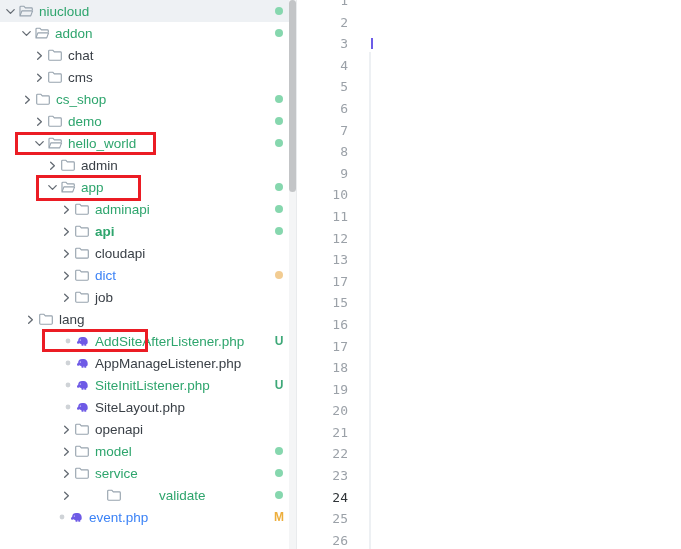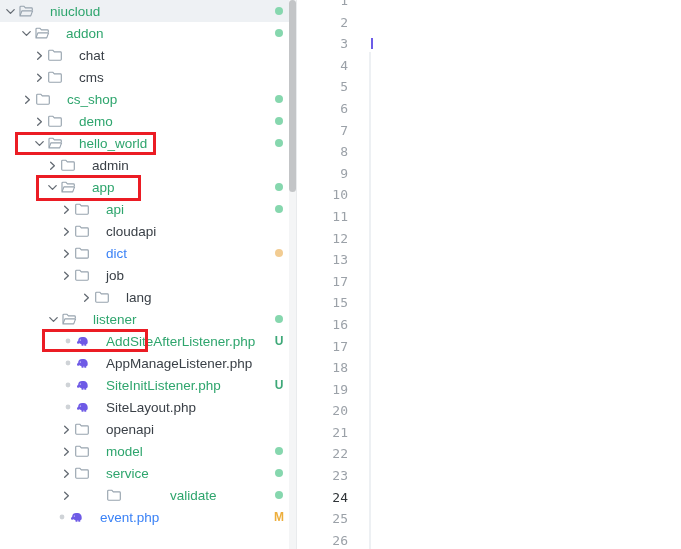--- a/index.html
+++ b/index.html
@@ -17,21 +17,21 @@
   .tree { position: absolute; left: 0; top: 0; width: 296px; }
   .row {
     position: relative; display: flex; align-items: center;
     height: 22px; width: 296px; font-size: 13.5px; cursor: pointer;
     white-space: nowrap;
   }
   .row.selected { background: #eef1f4; }
   .chev { width: 13px; height: 13px; flex: 0 0 13px; display:flex; align-items:center; justify-content:center; }
   .fico { width: 16px; height: 16px; flex: 0 0 16px; margin-left: 1px; display:flex; align-items:center; justify-content:center; }
   .bullet { width: 11px; height: 22px; flex: 0 0 11px; display:flex; align-items:center; justify-content:center; }
-  .lbl { margin-left: 16px; text-align: right; }
+  .lbl { margin-left: 5px; text-align: right; }
   .lbl.green  { color: #2ea56d; }
   .lbl.default{ color: #3a4047; }
   .lbl.orange { color: #3b82f6; }
   .badge {
     position: absolute; left: 270px; width: 18px; height: 22px;
     display: flex; align-items: center; justify-content: center;
   }
   .badge .dot { width: 8px; height: 8px; border-radius: 50%; }
   .badge .dot.green  { background: #86d7ae; }
   .badge .dot.orange { background: #f2cc92; }
@@ -213,20 +213,36 @@
           <span class="chev">
             <svg width="13" height="13" viewBox="0 0 14 13" xmlns="http://www.w3.org/2000/svg">
               <path d="M5 3l4 3.8-4 3.8" fill="none" stroke="#646b73" stroke-width="1.4" stroke-linecap="round" stroke-linejoin="round"></path>
             </svg>
           </span>
             <span class="fico">
             <svg width="16" height="16" viewBox="0 0 16 16" xmlns="http://www.w3.org/2000/svg">
               <path d="M1.7 4.1c0-.5.4-.9.9-.9h3.1l1.6 1.6h6.1c.5 0 .9.4.9.9v6.6c0 .5-.4.9-.9.9H2.6c-.5 0-.9-.4-.9-.9z" fill="none" stroke="#98a4af" stroke-width="1.15" stroke-linejoin="round"></path>
             </svg>
           </span>
+          <span class="lbl green">adminapi</span>
+          <span class="badge">
+            <span class="dot green"></span>
+          </span>
+        </div>
+        <div class="row" style="padding-left: 60px; font-weight: bold;">
+          <span class="chev">
+            <svg width="13" height="13" viewBox="0 0 14 13" xmlns="http://www.w3.org/2000/svg">
+              <path d="M5 3l4 3.8-4 3.8" fill="none" stroke="#646b73" stroke-width="1.4" stroke-linecap="round" stroke-linejoin="round"></path>
+            </svg>
+          </span>
+            <span class="fico">
+            <svg width="16" height="16" viewBox="0 0 16 16" xmlns="http://www.w3.org/2000/svg">
+              <path d="M1.7 4.1c0-.5.4-.9.9-.9h3.1l1.6 1.6h6.1c.5 0 .9.4.9.9v6.6c0 .5-.4.9-.9.9H2.6c-.5 0-.9-.4-.9-.9z" fill="none" stroke="#98a4af" stroke-width="1.15" stroke-linejoin="round"></path>
+            </svg>
+          </span>
           <span class="lbl green">api</span>
           <span class="badge">
             <span class="dot green"></span>
           </span>
         </div>
         <div class="row" style="padding-left: 60px;">
           <span class="chev">
             <svg width="13" height="13" viewBox="0 0 14 13" xmlns="http://www.w3.org/2000/svg">
               <path d="M5 3l4 3.8-4 3.8" fill="none" stroke="#646b73" stroke-width="1.4" stroke-linecap="round" stroke-linejoin="round"></path>
             </svg>
@@ -260,51 +276,32 @@
               <path d="M5 3l4 3.8-4 3.8" fill="none" stroke="#646b73" stroke-width="1.4" stroke-linecap="round" stroke-linejoin="round"></path>
             </svg>
           </span>
             <span class="fico">
             <svg width="16" height="16" viewBox="0 0 16 16" xmlns="http://www.w3.org/2000/svg">
               <path d="M1.7 4.1c0-.5.4-.9.9-.9h3.1l1.6 1.6h6.1c.5 0 .9.4.9.9v6.6c0 .5-.4.9-.9.9H2.6c-.5 0-.9-.4-.9-.9z" fill="none" stroke="#98a4af" stroke-width="1.15" stroke-linejoin="round"></path>
             </svg>
           </span>
           <span class="lbl default">job</span>
         </div>
-        <div class="row" style="padding-left: 80px;">
+        <div class="row" style="padding-left: 24px;">
           <span class="chev">
             <svg width="13" height="13" viewBox="0 0 14 13" xmlns="http://www.w3.org/2000/svg">
               <path d="M5 3l4 3.8-4 3.8" fill="none" stroke="#646b73" stroke-width="1.4" stroke-linecap="round" stroke-linejoin="round"></path>
             </svg>
           </span>
             <span class="fico">
             <svg width="16" height="16" viewBox="0 0 16 16" xmlns="http://www.w3.org/2000/svg">
               <path d="M1.7 4.1c0-.5.4-.9.9-.9h3.1l1.6 1.6h6.1c.5 0 .9.4.9.9v6.6c0 .5-.4.9-.9.9H2.6c-.5 0-.9-.4-.9-.9z" fill="none" stroke="#98a4af" stroke-width="1.15" stroke-linejoin="round"></path>
             </svg>
           </span>
           <span class="lbl default">lang</span>
-        </div>
-        <div class="row" style="padding-left: 47px;">
-          <span class="chev">
-            <svg width="13" height="13" viewBox="0 0 14 13" xmlns="http://www.w3.org/2000/svg">
-              <path d="M3 4.5l4 4 4-4" fill="none" stroke="#646b73" stroke-width="1.4" stroke-linecap="round" stroke-linejoin="round"></path>
-            </svg>
-          </span>
-            <span class="fico">
-            <svg width="16" height="16" viewBox="0 0 16 16" xmlns="http://www.w3.org/2000/svg">
-              <g fill="none" stroke="#98a4af" stroke-width="1.15" stroke-linejoin="round">
-     <path d="M2 12.6V4.1c0-.5.4-.9.9-.9h2.9l1.6 1.6h6c.5 0 .9.4.9.9v1.2"></path>
-     <path d="M2 12.9l1.9-5h10.7l-1.9 5z"></path>
-   </g>
-            </svg>
-          </span>
-          <span class="lbl green">listener</span>
-          <span class="badge">
-            <span class="dot green"></span>
-          </span>
         </div>
         <div class="row" style="padding-left: 62px;">
           <span class="bullet">
             <svg width="6" height="6" viewBox="0 0 6 6" xmlns="http://www.w3.org/2000/svg">
               <circle cx="3" cy="3" r="2.4" fill="#cfd3d7"></circle>
             </svg>
           </span>
             <span class="fico">
             <svg width="15" height="15" viewBox="0 0 16 16" xmlns="http://www.w3.org/2000/svg">
               <path fill="#6e5ae6" d="M3.6 5.6C4.3 4.1 5.8 3.2 7.4 3.2h1.8c2.4 0 4.3 1.9 4.3 4.3v2.2c0 .5-.4.9-.9.9h-.5v1.5c0 .3-.2.5-.5.5h-1.3c-.3 0-.5-.2-.5-.5V11h-.6v1.1c0 .3-.2.5-.5.5H7.4c-.3 0-.5-.2-.5-.5v-1.3c-.8-.1-1.6-.5-2.2-1l-.5.4c-.5.4-1.3.4-1.7-.1-.5-.5-.5-1.3-.1-1.8l1.2-1.7z"></path>

